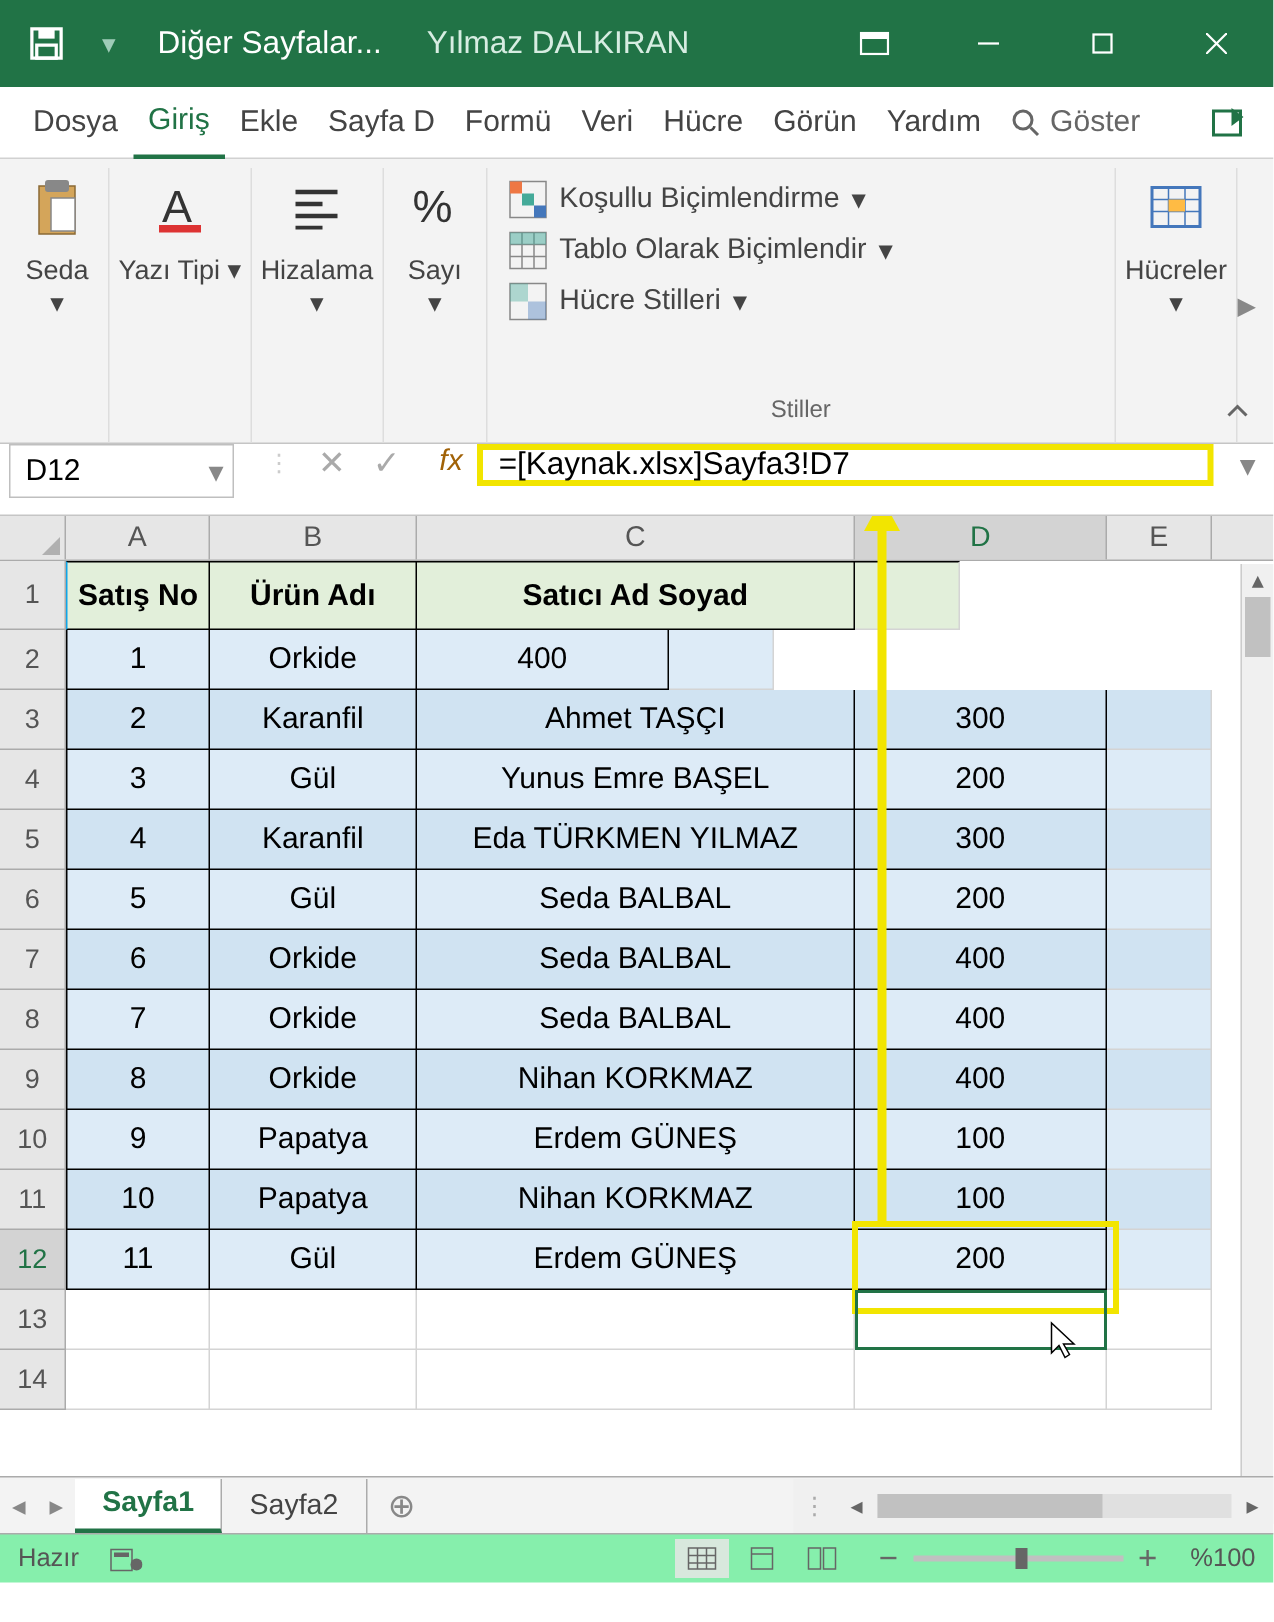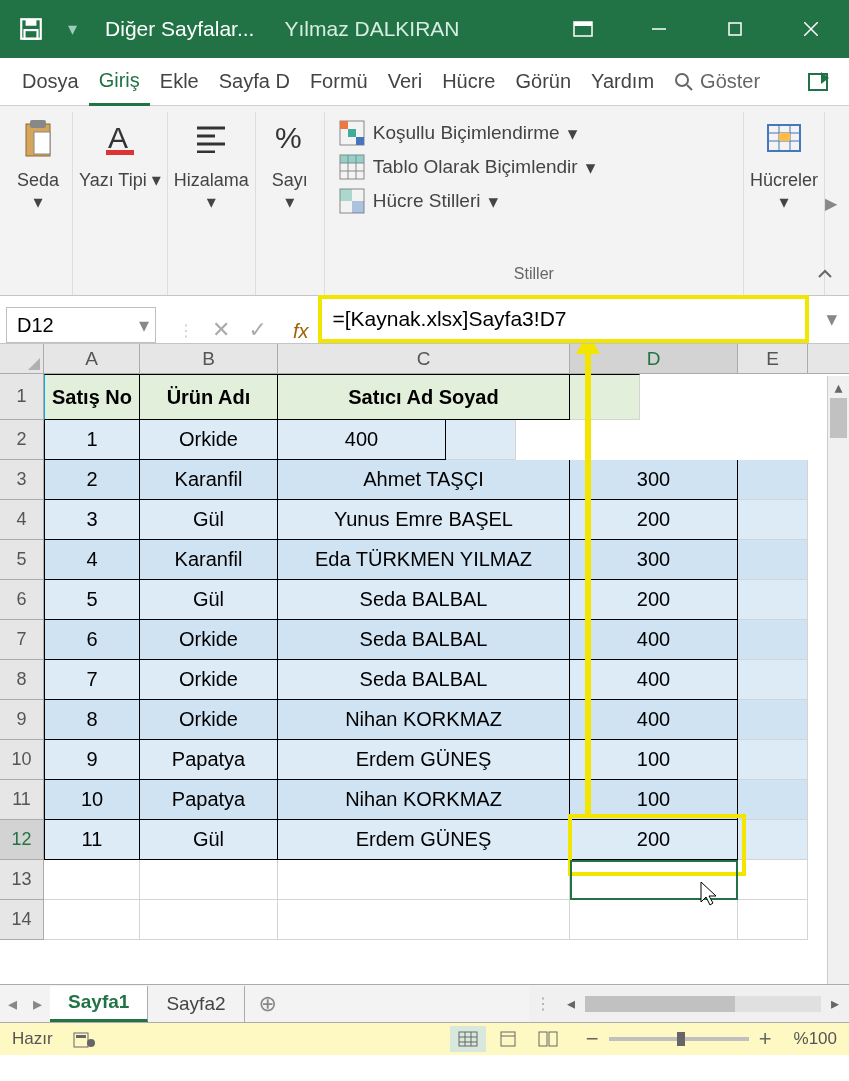--- a/index.html
+++ b/index.html
@@ -24,26 +24,26 @@
 .rgroup { display: flex; flex-direction: column; align-items: center; padding: 2px 6px; border-right: 1px solid #ddd; }
 .rgroup .bigbtn { display: flex; flex-direction: column; align-items: center; justify-content: flex-start; padding: 4px 8px; gap: 6px; }
 .rgroup .bigbtn .icn { width: 40px; height: 40px; display: flex; align-items: center; justify-content: center; }
 .rgroup .lbl { font-size: 18px; color: #444; text-align: center; line-height: 1.2; margin-top: 8px; }
 .rgroup .glabel { font-size: 16px; color: #666; margin-top: auto; padding-bottom: 4px; }
 .styles-col { flex-direction: column; align-items: flex-start; gap: 8px; padding: 8px 14px; }
 .styles-col .srow { display: flex; align-items: center; gap: 8px; font-size: 19px; color: #444; }
 .styles-col .srow .sicn { width: 26px; height: 26px; }
 .ribbon .collapse { position: absolute; right: 8px; bottom: 4px; width: 26px; height: 26px; }
 
-.namebox-row { height: 48px; display: flex; align-items: flex-end; border-bottom: 1px solid #c5c5c5; background: #fff; }
+.namebox-row { height: 48px; display: flex; align-items: flex-start; border-bottom: 1px solid #c5c5c5; background: #fff; }
 .namebox { width: 150px; height: 36px; border: 1px solid #bfbfbf; margin: 0 6px; display: flex; align-items: center; padding: 0 10px; font-size: 20px; position: relative; }
 .namebox .dd { position: absolute; right: 6px; color: #888; }
 .fx-btns { display: flex; align-items: center; gap: 18px; padding: 0 16px; color: #aaa; }
 .fx-label { font-style: italic; font-size: 20px; color: #a16207; margin: 0 10px; }
-.formula-box { flex: 1; height: 48px; border: 4px solid #f2e500; display: flex; align-items: center; padding: 0 10px; font-size: 21px; margin-right: 40px; position: relative; }
+.formula-box { flex: 1; height: 28px; border: 4px solid #f2e500; display: flex; align-items: center; padding: 0 10px; font-size: 21px; margin-right: 40px; position: relative; }
 .formula-dd { position: absolute; right: -32px; color: #888; }
 
 .grid-area { position: relative; height: 640px; overflow: hidden; }
 .colheads { display: flex; height: 30px; background: #e6e6e6; border-bottom: 1px solid #ababab; }
 .corner { width: 44px; border-right: 1px solid #ababab; background: #e6e6e6; position: relative; }
 .corner::after { content: ''; position: absolute; right: 3px; bottom: 3px; border-left: 12px solid transparent; border-bottom: 12px solid #b0b0b0; }
 .colh { border-right: 1px solid #ababab; text-align: center; font-size: 19px; color: #555; display: flex; align-items: center; justify-content: center; }
 .colA { width: 96px; } .colB { width: 138px; } .colC { width: 292px; } .colD { width: 168px; } .colE { width: 70px; }
 .colD.active { background: #d3d3d3; color: #217346; }
 
@@ -73,21 +73,21 @@
 .sheet-tabs { height: 38px; border-top: 1px solid #ababab; display: flex; align-items: center; background: #f3f3f3; position: relative; }
 .sheet-tabs .navbtn { padding: 0 8px; color: #888; font-size: 18px; }
 .stab { height: 36px; padding: 0 18px; display: flex; align-items: center; font-size: 19px; border-right: 1px solid #ababab; color: #444; }
 .stab.active { background: #fff; color: #217346; font-weight: bold; border-bottom: 3px solid #217346; }
 .sheet-tabs .add { padding: 0 14px; color: #888; font-size: 22px; }
 .sheet-tabs .hscroll { position: absolute; right: 0; display: flex; align-items: center; height: 36px; width: 320px; background: #f0f0f0; }
 .sheet-tabs .hscroll .btn { width: 28px; text-align: center; color: #666; }
 .sheet-tabs .hscroll .track { flex: 1; height: 16px; background: #e0e0e0; position: relative; }
 .sheet-tabs .hscroll .thumb { position: absolute; left: 0; width: 150px; height: 16px; background: #c1c1c1; }
 
-.statusbar { height: 33px; background: #fef9c3; border-top: 1px solid #ababab; display: flex; align-items: center; padding: 0 12px; font-size: 17px; color: #555; }
+.statusbar { height: 33px; background: #86efac; border-top: 1px solid #ababab; display: flex; align-items: center; padding: 0 12px; font-size: 17px; color: #555; }
 .statusbar .views { margin-left: auto; display: flex; gap: 4px; margin-right: 20px; }
 .statusbar .viewbtn { width: 36px; height: 26px; border: 1px solid transparent; display: flex; align-items: center; justify-content: center; }
 .statusbar .viewbtn.active { background: #d8e8dd; }
 .statusbar .zoom { display: flex; align-items: center; gap: 10px; }
 .statusbar .zslider { width: 140px; height: 4px; background: #c0c0c0; position: relative; }
 .statusbar .zslider .zth { position: absolute; left: 68px; top: -5px; width: 8px; height: 14px; background: #666; }
 
 svg { display: block; }
 </style>
 </head>

